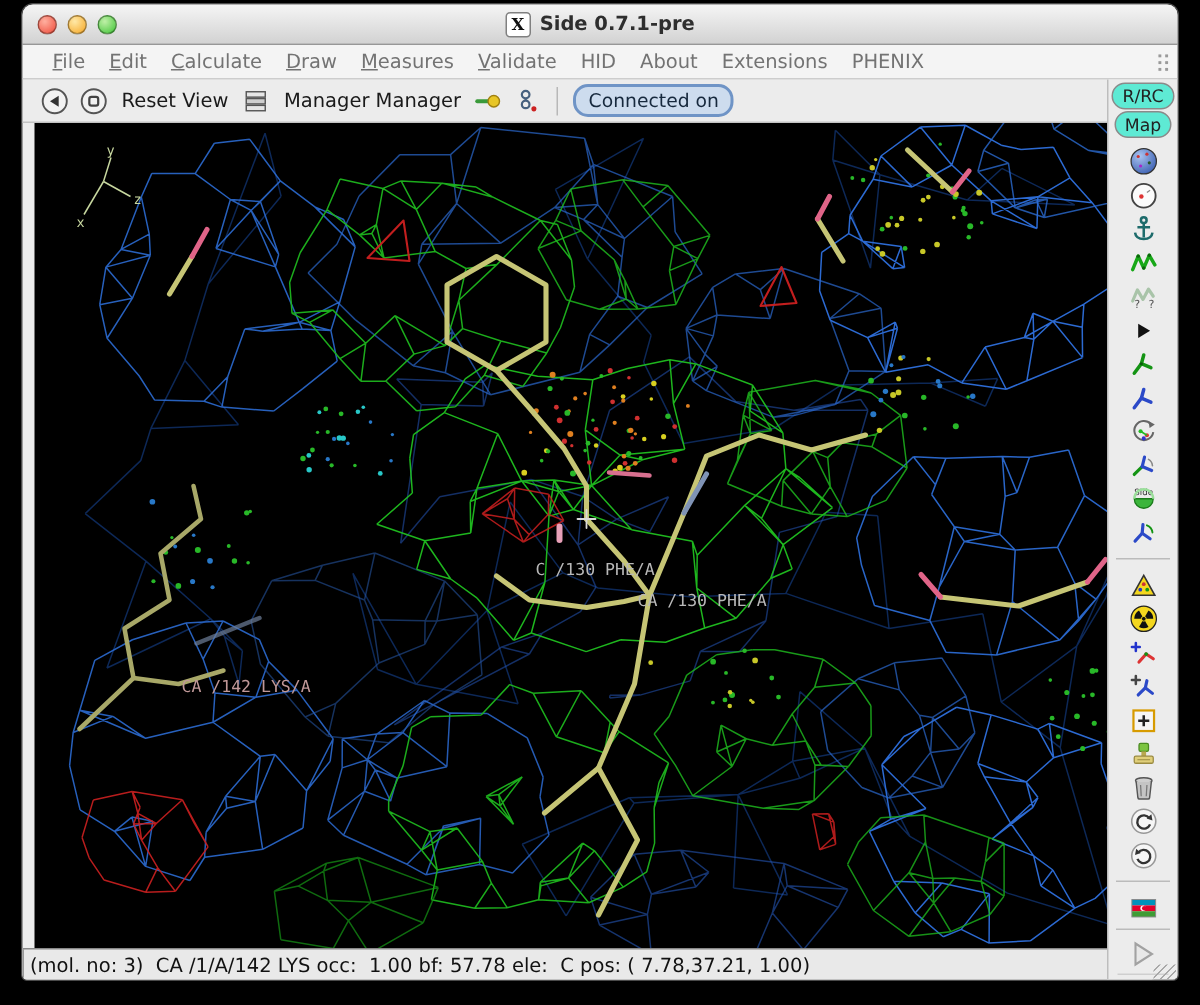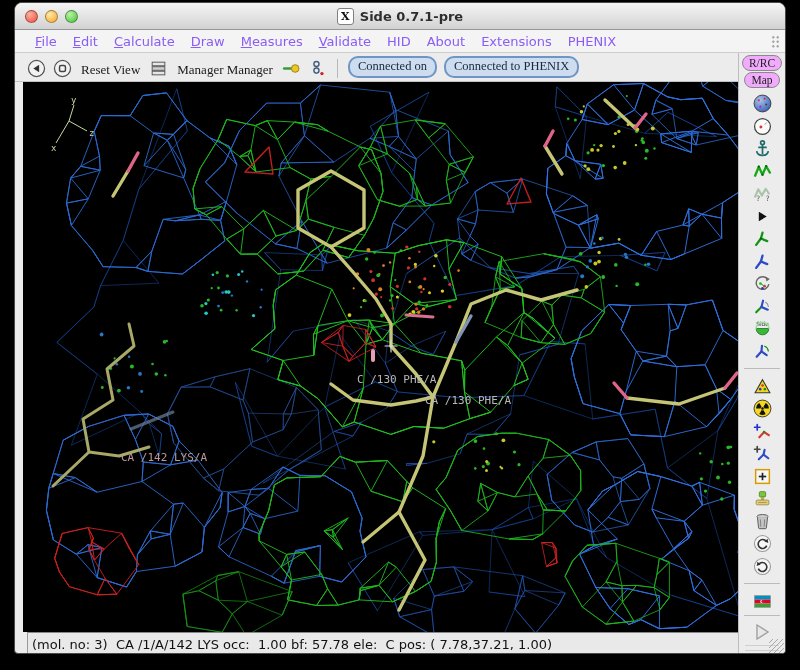--- a/index.html
+++ b/index.html
@@ -17,44 +17,44 @@
   .light.yellow{background:radial-gradient(circle at 35% 30%,#ffe9a8,#f5a623);}
   .light.green{background:radial-gradient(circle at 35% 30%,#c0f0a8,#3fc435);}
   .title-center{position:absolute;left:0;right:0;top:0;bottom:0;display:flex;align-items:center;
                 justify-content:center;gap:6px;font-size:13px;font-weight:bold;color:#2e2e2e;}
   .xicon{width:15px;height:15px;background:#fff;border:1px solid #808080;border-radius:3px;
          font-family:"DejaVu Serif","Liberation Serif",serif;font-size:11px;font-weight:bold;
          display:inline-flex;align-items:center;justify-content:center;color:#101010;}
   
   .menubar{height:22px;flex:0 0 22px;background:#f4f4f4;border-bottom:1px solid #cdcdcd;
            display:flex;align-items:center;padding-left:12px;font-size:13px;position:relative;}
-  .menu-item{padding:2px 8px;color:#8b5cf6;}
+  .menu-item{padding:2px 8px;color:#737373;}
   .menu-grip{position:absolute;right:5px;top:5px;width:9px;height:13px;
              background-image:radial-gradient(#9a9a9a 1px,transparent 1.3px);background-size:4.5px 4.5px;}
   
   .body-row{flex:1;display:flex;min-height:0;}
   .left-col{width:723px;flex:0 0 723px;display:flex;flex-direction:column;}
   .toolbar{height:28px;flex:0 0 28px;display:flex;align-items:center;gap:7px;font-size:13px;
            padding-left:12px;border-bottom:1px solid #c2c2c2;background:#ececec;color:#1a1a1a;}
   .tb-icon{width:19px;height:19px;display:inline-flex;}
   .tb-icon svg{width:100%;height:100%;}
   .tb-label{margin:0 2px;}
   .tb-sep{width:1px;height:19px;background:#b8b8b8;margin:0 3px;}
   .toggle-btn{border:2px solid #6f94c6;background:#cddcee;color:#17293d;border-radius:10px;
               padding:1px 8px 2px 8px;font-size:12.5px;white-space:nowrap;}
   .canvas-wrap{width:715px;height:550px;flex:0 0 550px;margin-left:8px;background:#000;position:relative;}
   #gl{display:block;}
-  .statusbar{height:24px;flex:0 0 24px;margin-left:12px;width:754px;box-sizing:border-box;
+  .statusbar{height:24px;flex:0 0 24px;margin-left:0;width:754px;box-sizing:border-box;
              border:1px solid #9a9a9a;border-top:1px solid #888;background:#e9e9e9;
              display:flex;align-items:center;padding-left:4px;font-size:13px;color:#111;white-space:pre;}
   
   .right-col{flex:1;display:flex;flex-direction:column;align-items:center;background:#ececec;
              border-left:1px solid #bdbdbd;position:relative;padding-top:1px;box-sizing:border-box;}
-  .pill{border:1.5px solid #8a8a8a;border-radius:10px;background:#f0abfc;font-size:11.5px;
-        color:#222;padding:1px 6px;margin-top:1px;white-space:nowrap;font-family:Liberation Serif, serif;}
+  .pill{border:1.5px solid #8a8a8a;border-radius:10px;background:#5eead4;font-size:11.5px;
+        color:#222;padding:1px 6px;margin-top:1px;white-space:nowrap;}
   .rt-icons{display:flex;flex-direction:column;align-items:center;gap:3.5px;margin-top:6px;}
   .rt-icon{width:19px;height:19px;}
   .rt-icon svg{width:100%;height:100%;}
   .rt-sep{width:36px;height:1px;background:#bbb;margin:4px 0;}
   .run-area{margin-top:auto;width:100%;display:flex;flex-direction:column;align-items:center;
             padding-bottom:4px;position:relative;}
   .run-sep{width:36px;height:1px;background:#bbb;margin:4px 0 5px 0;}
   .run-btn{width:24px;height:22px;opacity:.9;}
   .run-btn svg{width:100%;height:100%;}
   .run-lines{width:34px;height:4px;border-top:1px solid #cfcfcf;border-bottom:1px solid #cfcfcf;margin-top:2px;}
@@ -90,21 +90,21 @@
         <span class="menu-item">About</span>
         <span class="menu-item">Extensions</span>
         <span class="menu-item">PHENIX</span>
       </span>
     <span class="menu-grip"></span>
   </div>
 
   <div class="body-row">
     <div class="left-col">
       <div class="toolbar">
-        <span style="display:flex;align-items:flex-end;gap:7px;font-family:Liberation Serif, serif;">
+        <span style="display:flex;align-items:center;gap:7px;">
             <span class="tb-icon">
               <svg viewBox="0 0 18 18">
                 <circle cx="9" cy="9" r="7.6" fill="#f2f2f2" stroke="#555" stroke-width="1.2"></circle>
                 <polygon points="6,9 11.5,5.5 11.5,12.5" fill="#333"></polygon>
               </svg>
             </span>
             <span class="tb-icon">
               <svg viewBox="0 0 18 18">
                 <circle cx="9" cy="9" r="7.6" fill="#f2f2f2" stroke="#555" stroke-width="1.2"></circle>
                 <rect x="6.2" y="6.2" width="5.6" height="5.6" rx="1.4" fill="none" stroke="#444" stroke-width="1.4"></rect>
@@ -128,21 +128,20 @@
             <span class="tb-icon">
               <svg viewBox="0 0 18 18" fill="none">
                 <circle cx="8" cy="4.8" r="2.4" stroke="#47617f" stroke-width="1.4"></circle>
                 <circle cx="8" cy="11" r="2.4" stroke="#47617f" stroke-width="1.4"></circle>
                 <line x1="8" y1="7.2" x2="8" y2="8.6" stroke="#47617f" stroke-width="1.4"></line>
                 <circle cx="13.2" cy="13.8" r="1.6" fill="#cc2222"></circle>
               </svg>
             </span>
             <span class="tb-sep"></span>
             <span class="toggle-btn">Connected on</span>
-            <span class="toggle-btn">Connected to PHENIX</span>
           </span>
       </div>
       <div class="canvas-wrap">
         <svg id="gl" width="715" height="550" viewBox="22 78 715 550" xmlns="http://www.w3.org/2000/svg">
             <path d="M554.2 102.7L555.9 82.8M554.2 102.7L585.6 112.5M369.3 122.2L390.7 168.7M369.3 122.2L428.0 88.2M584.1 339.9L549.7 337.5M584.1 339.9L591.7 415.0M390.7 168.7L369.3 122.2M390.7 168.7L433.1 219.4M234.3 378.2L250.7 442.3M234.3 378.2L276.5 452.2M186.4 126.8L175.7 84.8M186.4 126.8L137.8 185.3M549.7 337.5L584.1 339.9M549.7 337.5L522.9 391.6M605.6 553.6L593.3 540.5M605.6 553.6L575.5 494.7M276.5 452.2L250.7 442.3M276.5 452.2L323.7 403.0M250.7 442.3L276.5 452.2M250.7 442.3L234.3 378.2M418.5 527.8L421.7 531.4M418.5 527.8L491.1 525.7M428.0 88.2L369.3 122.2M428.0 88.2L390.7 168.7M664.1 248.4L655.9 266.8M664.1 248.4L619.5 251.4M705.8 494.4L666.5 464.0M705.8 494.4L716.8 426.7M344.4 465.1L323.7 403.0M344.4 465.1L276.5 452.2M158.0 279.2L122.2 236.4M158.0 279.2L99.6 281.6M555.9 82.8L554.2 102.7M555.9 82.8L585.6 112.5M55.8 338.4L92.8 303.1M55.8 338.4L96.3 370.1M654.2 405.2L666.5 464.0M654.2 405.2L591.7 415.0M527.4 503.5L532.2 514.8M527.4 503.5L491.1 525.7M459.1 393.8L397.7 388.0M459.1 393.8L522.9 391.6M99.6 281.6L92.8 303.1M99.6 281.6L122.2 236.4M421.7 531.4L418.5 527.8M421.7 531.4L491.1 525.7M339.1 330.7L374.3 377.9M339.1 330.7L323.7 403.0M397.7 388.0L374.3 377.9M397.7 388.0L459.1 393.8M593.3 540.5L605.6 553.6M593.3 540.5L575.5 494.7M515.2 281.5L559.7 252.7M515.2 281.5L454.5 291.6M532.3 457.1L527.4 503.5M532.3 457.1L575.5 494.7M376.4 606.6L347.1 558.8M376.4 606.6L421.7 531.4M666.5 464.0L705.8 494.4M666.5 464.0L654.2 405.2M524.0 592.6L488.0 588.0M524.0 592.6L491.1 525.7M585.6 112.5L554.2 102.7M585.6 112.5L555.9 82.8M96.3 370.1L55.8 338.4M96.3 370.1L139.5 408.5M655.9 266.8L664.1 248.4M655.9 266.8L619.5 251.4M428.1 237.4L433.1 219.4M428.1 237.4L454.5 291.6M374.3 377.9L397.7 388.0M374.3 377.9L323.7 403.0M454.5 291.6L428.1 237.4M454.5 291.6L515.2 281.5M579.3 174.7L585.6 112.5M579.3 174.7L554.2 102.7M716.8 426.7L736.2 394.4M716.8 426.7L666.5 464.0M575.5 494.7L532.2 514.8M575.5 494.7L527.4 503.5M92.8 303.1L99.6 281.6M92.8 303.1L55.8 338.4M158.3 452.2L160.6 429.7M158.3 452.2L148.6 420.2M591.7 415.0L654.2 405.2M591.7 415.0L522.9 391.6M740.6 612.8L670.6 591.4M740.6 612.8L705.8 494.4M736.2 394.4L745.4 362.5M736.2 394.4L716.8 426.7M670.6 591.4L740.6 612.8M670.6 591.4L605.6 553.6M619.5 251.4L655.9 266.8M619.5 251.4L664.1 248.4M488.0 588.0L524.0 592.6M488.0 588.0L491.1 525.7M323.7 403.0L374.3 377.9M323.7 403.0L344.4 465.1M148.6 420.2L139.5 408.5M148.6 420.2L160.6 429.7M433.1 219.4L428.1 237.4M433.1 219.4L390.7 168.7M666.9 108.3L643.8 129.3M666.9 108.3L715.5 132.6M643.8 129.3L666.9 108.3M643.8 129.3L585.6 112.5M347.1 558.8L376.4 606.6M347.1 558.8L418.5 527.8M70.3 441.3L96.3 370.1M70.3 441.3L139.5 408.5M122.2 236.4L99.6 281.6M122.2 236.4L137.8 185.3M745.4 362.5L736.2 394.4M745.4 362.5L716.8 426.7M175.7 84.8L186.4 126.8M175.7 84.8L137.8 185.3M160.6 429.7L148.6 420.2M160.6 429.7L158.3 452.2M491.1 525.7L532.2 514.8M491.1 525.7L527.4 503.5M532.2 514.8L527.4 503.5M532.2 514.8L491.1 525.7M137.8 185.3L122.2 236.4M137.8 185.3L186.4 126.8M139.5 408.5L148.6 420.2M139.5 408.5L160.6 429.7M522.9 391.6L549.7 337.5M522.9 391.6L459.1 393.8M559.7 252.7L515.2 281.5M559.7 252.7L619.5 251.4M715.5 132.6L666.9 108.3M715.5 132.6L643.8 129.3" fill="none" stroke="#1a4fae" stroke-opacity="0.5" stroke-width="1"></path>
             <path d="M425.7 459.4L405.6 459.5M425.7 459.4L405.5 461.4M492.0 430.5L466.0 430.1M492.0 430.5L509.6 409.8M410.1 342.1L432.2 350.5M410.1 342.1L387.5 327.0M320.8 250.9L327.2 244.5M320.8 250.9L321.4 266.6M261.9 479.2L333.2 427.4M261.9 479.2L351.9 432.0M572.7 262.3L577.6 269.5M572.7 262.3L528.3 269.5M387.5 327.0L410.1 342.1M387.5 327.0L384.4 359.3M405.5 461.4L405.6 459.5M405.5 461.4L425.7 459.4M351.9 432.0L360.5 418.1M351.9 432.0L333.2 427.4M577.6 269.5L572.7 262.3M577.6 269.5L528.3 269.5M386.0 403.8L396.3 387.4M386.0 403.8L360.5 418.1M432.2 350.5L410.1 342.1M432.2 350.5L444.7 327.2M353.1 315.6L387.5 327.0M353.1 315.6L384.4 359.3M384.4 359.3L396.3 387.4M384.4 359.3L410.1 342.1M266.1 358.2L292.2 327.1M266.1 358.2L279.8 265.7M263.5 248.6L279.8 265.7M263.5 248.6L320.8 250.9M321.4 266.6L320.8 250.9M321.4 266.6L327.2 244.5M279.8 265.7L263.5 248.6M279.8 265.7L321.4 266.6M518.6 350.9L557.0 340.3M518.6 350.9L509.6 409.8M396.3 387.4L386.0 403.8M396.3 387.4L384.4 359.3M528.3 269.5L489.4 263.6M528.3 269.5L572.7 262.3M405.6 459.5L405.5 461.4M405.6 459.5L425.7 459.4M333.2 427.4L351.9 432.0M333.2 427.4L360.5 418.1M489.4 263.6L528.3 269.5M489.4 263.6L458.6 233.9M459.1 449.9L466.0 430.1M459.1 449.9L425.7 459.4M458.6 233.9L489.4 263.6M458.6 233.9L405.4 269.6M509.6 409.8L492.0 430.5M509.6 409.8L466.0 430.1M466.0 430.1L459.1 449.9M466.0 430.1L492.0 430.5M444.7 327.2L432.2 350.5M444.7 327.2L410.1 342.1M360.5 418.1L351.9 432.0M360.5 418.1L333.2 427.4M292.2 327.1L266.1 358.2M292.2 327.1L353.1 315.6M327.2 244.5L320.8 250.9M327.2 244.5L321.4 266.6M557.0 340.3L518.6 350.9M557.0 340.3L577.6 269.5M405.4 269.6L387.5 327.0M405.4 269.6L458.6 233.9" fill="none" stroke="#2456b8" stroke-opacity="0.55" stroke-width="1"></path>
             <path d="M225.5 197.3L219.6 216.4M219.6 216.4L223.8 236.8M223.8 236.8L200.9 255.1M200.9 255.1L181.5 270.0M181.5 270.0L146.9 267.4M146.9 267.4L135.0 263.5M135.0 263.5L102.1 262.7M102.1 262.7L91.7 246.5M91.7 246.5L70.4 221.5M70.4 221.5L65.5 199.1M65.5 199.1L69.6 174.1M69.6 174.1L79.7 162.3M79.7 162.3L93.2 127.3M93.2 127.3L100.2 111.6M100.2 111.6L129.1 111.7M129.1 111.7L141.9 91.5M141.9 91.5L165.5 88.9M165.5 88.9L185.9 116.6M185.9 116.6L208.9 133.9M208.9 133.9L228.1 142.3M228.1 142.3L235.8 160.6M235.8 160.6L225.5 197.3M225.5 197.3L219.6 216.4M225.5 197.3L198.5 210.9M219.6 216.4L200.4 215.3M219.6 216.4L225.5 197.3M223.8 236.8L219.6 216.4M223.8 236.8L200.9 255.1M200.9 255.1L181.5 270.0M200.9 255.1L223.8 236.8M181.5 270.0L200.9 255.1M181.5 270.0L146.9 267.4M146.9 267.4L135.0 263.5M146.9 267.4L150.8 247.2M135.0 263.5L146.9 267.4M135.0 263.5L150.8 247.2M102.1 262.7L91.7 246.5M102.1 262.7L135.0 263.5M91.7 246.5L102.1 262.7M91.7 246.5L70.4 221.5M70.4 221.5L65.5 199.1M70.4 221.5L87.3 194.8M65.5 199.1L87.3 194.8M65.5 199.1L70.4 221.5M69.6 174.1L79.7 162.3M69.6 174.1L65.5 199.1M79.7 162.3L69.6 174.1M79.7 162.3L99.2 166.2M93.2 127.3L100.2 111.6M93.2 127.3L98.5 152.1M100.2 111.6L93.2 127.3M100.2 111.6L129.1 111.7M129.1 111.7L141.9 91.5M129.1 111.7L100.2 111.6M141.9 91.5L165.5 88.9M141.9 91.5L129.1 111.7M165.5 88.9L141.9 91.5M165.5 88.9L185.9 116.6M185.9 116.6L172.6 130.4M185.9 116.6L166.4 136.3M208.9 133.9L228.1 142.3M208.9 133.9L185.9 116.6M228.1 142.3L235.8 160.6M228.1 142.3L208.9 133.9M235.8 160.6L228.1 142.3M235.8 160.6L208.9 133.9M150.8 247.2L146.9 267.4M150.8 247.2L135.0 263.5M150.8 247.2L162.2 215.3M184.8 165.6L182.6 173.9M184.8 165.6L166.4 136.3M184.8 165.6L172.6 130.4M162.2 215.3L174.2 216.8M162.2 215.3L150.8 247.2M162.2 215.3L198.5 210.9M166.4 136.3L172.6 130.4M166.4 136.3L152.6 129.0M166.4 136.3L185.9 116.6M143.0 161.7L152.6 129.0M143.0 161.7L166.4 136.3M143.0 161.7L182.6 173.9M87.3 194.8L65.5 199.1M87.3 194.8L69.6 174.1M87.3 194.8L99.2 166.2M98.5 152.1L99.2 166.2M98.5 152.1L79.7 162.3M98.5 152.1L93.2 127.3M200.4 215.3L198.5 210.9M200.4 215.3L219.6 216.4M200.4 215.3L174.2 216.8M182.6 173.9L184.8 165.6M182.6 173.9L198.5 210.9M182.6 173.9L166.4 136.3M198.5 210.9L200.4 215.3M198.5 210.9L219.6 216.4M198.5 210.9L174.2 216.8M174.2 216.8L162.2 215.3M174.2 216.8L198.5 210.9M174.2 216.8L200.4 215.3M152.6 129.0L166.4 136.3M152.6 129.0L172.6 130.4M152.6 129.0L129.1 111.7M99.2 166.2L98.5 152.1M99.2 166.2L79.7 162.3M99.2 166.2L69.6 174.1M172.6 130.4L166.4 136.3M172.6 130.4L185.9 116.6M172.6 130.4L152.6 129.0" fill="none" stroke="#2b6ad0" stroke-opacity="0.9" stroke-width="1"></path>
             <path d="M467.1 178.6L430.6 201.0M430.6 201.0L405.5 225.9M405.5 225.9L385.6 244.1M385.6 244.1L326.1 259.2M326.1 259.2L295.9 244.5M295.9 244.5L274.4 239.8M274.4 239.8L235.8 209.1M235.8 209.1L204.4 178.0M204.4 178.0L223.6 158.8M223.6 158.8L238.4 126.7M238.4 126.7L265.6 99.1M265.6 99.1L299.4 99.1M299.4 99.1L319.5 81.0M319.5 81.0L388.7 88.2M388.7 88.2L394.6 105.6M394.6 105.6L447.4 127.0M447.4 127.0L449.1 150.6M449.1 150.6L467.1 178.6M467.1 178.6L449.1 150.6M467.1 178.6L430.6 201.0M430.6 201.0L410.8 193.5M430.6 201.0L405.5 225.9M405.5 225.9L392.1 218.9M405.5 225.9L385.6 244.1M385.6 244.1L392.1 218.9M385.6 244.1L405.5 225.9M326.1 259.2L295.9 244.5M326.1 259.2L300.7 216.9M295.9 244.5L274.4 239.8M295.9 244.5L300.7 216.9M274.4 239.8L295.9 244.5M274.4 239.8L300.7 216.9M235.8 209.1L204.4 178.0M235.8 209.1L274.4 239.8M204.4 178.0L223.6 158.8M204.4 178.0L235.8 209.1M223.6 158.8L204.4 178.0M223.6 158.8L238.4 126.7M238.4 126.7L223.6 158.8M238.4 126.7L265.6 99.1M265.6 99.1L299.4 99.1M265.6 99.1L238.4 126.7M299.4 99.1L319.5 81.0M299.4 99.1L303.4 131.7M319.5 81.0L299.4 99.1M319.5 81.0L303.4 131.7M388.7 88.2L394.6 105.6M388.7 88.2L397.5 132.4M394.6 105.6L388.7 88.2M394.6 105.6L397.5 132.4M447.4 127.0L449.1 150.6M447.4 127.0L415.3 155.0M449.1 150.6L447.4 127.0M449.1 150.6L467.1 178.6M410.8 193.5L430.6 201.0M410.8 193.5L413.7 167.5M410.8 193.5L392.1 218.9M368.8 134.3L388.1 142.4M368.8 134.3L397.5 132.4M368.8 134.3L394.6 105.6M277.9 172.1L280.2 158.9M277.9 172.1L303.4 131.7M277.9 172.1L300.7 216.9M397.5 132.4L388.1 142.4M397.5 132.4L394.6 105.6M397.5 132.4L415.3 155.0M303.4 131.7L299.4 99.1M303.4 131.7L280.2 158.9M303.4 131.7L332.8 158.1M300.7 216.9L295.9 244.5M300.7 216.9L274.4 239.8M300.7 216.9L326.1 259.2M392.1 218.9L405.5 225.9M392.1 218.9L385.6 244.1M392.1 218.9L410.8 193.5M280.2 158.9L277.9 172.1M280.2 158.9L303.4 131.7M280.2 158.9L332.8 158.1M415.3 155.0L413.7 167.5M415.3 155.0L397.5 132.4M415.3 155.0L388.1 142.4M332.8 158.1L303.4 131.7M332.8 158.1L368.8 134.3M332.8 158.1L280.2 158.9M413.7 167.5L415.3 155.0M413.7 167.5L410.8 193.5M413.7 167.5L388.1 142.4M388.1 142.4L397.5 132.4M388.1 142.4L368.8 134.3M388.1 142.4L415.3 155.0" fill="none" stroke="#2b6ad0" stroke-opacity="0.7" stroke-width="1"></path>
             <path d="M747.0 182.2L721.6 198.7M721.6 198.7L720.5 214.1M720.5 214.1L720.7 234.4M720.7 234.4L683.6 249.8M683.6 249.8L669.8 255.5M669.8 255.5L640.2 251.3M640.2 251.3L617.8 239.2M617.8 239.2L589.4 244.2M589.4 244.2L577.4 221.1M577.4 221.1L552.5 209.5M552.5 209.5L545.4 189.8M545.4 189.8L546.8 164.2M546.8 164.2L564.8 151.7M564.8 151.7L565.7 139.5M565.7 139.5L581.1 115.5M581.1 115.5L586.3 100.0M586.3 100.0L612.6 80.7M612.6 80.7L642.5 79.5M642.5 79.5L666.5 92.8M666.5 92.8L679.8 95.7M679.8 95.7L701.3 94.2M701.3 94.2L712.3 114.6M712.3 114.6L727.1 131.1M727.1 131.1L751.1 163.2M751.1 163.2L747.0 182.2M747.0 182.2L751.1 163.2M747.0 182.2L721.6 198.7M721.6 198.7L720.5 214.1M721.6 198.7L700.9 210.2M720.5 214.1L721.6 198.7M720.5 214.1L700.9 210.2M720.7 234.4L720.5 214.1M720.7 234.4L700.9 210.2M683.6 249.8L669.8 255.5M683.6 249.8L688.2 222.2M669.8 255.5L683.6 249.8M669.8 255.5L640.2 251.3M640.2 251.3L617.8 239.2M640.2 251.3L655.7 227.4M617.8 239.2L640.2 251.3M617.8 239.2L589.4 244.2M589.4 244.2L577.4 221.1M589.4 244.2L617.8 239.2M577.4 221.1L597.3 214.8M577.4 221.1L595.8 210.7M552.5 209.5L545.4 189.8M552.5 209.5L577.4 221.1M545.4 189.8L552.5 209.5M545.4 189.8L546.8 164.2M546.8 164.2L564.8 151.7M546.8 164.2L545.4 189.8M564.8 151.7L574.1 156.8M564.8 151.7L565.7 139.5M565.7 139.5L564.8 151.7M565.7 139.5L574.1 156.8M581.1 115.5L586.3 100.0M581.1 115.5L607.1 120.6M586.3 100.0L581.1 115.5M586.3 100.0L607.1 120.6M612.6 80.7L642.5 79.5M612.6 80.7L586.3 100.0M642.5 79.5L666.5 92.8M642.5 79.5L633.5 106.0M666.5 92.8L679.8 95.7M666.5 92.8L642.5 79.5M679.8 95.7L666.5 92.8M679.8 95.7L701.3 94.2M701.3 94.2L679.8 95.7M701.3 94.2L712.3 114.6M712.3 114.6L727.1 131.1M712.3 114.6L701.3 94.2M727.1 131.1L712.3 114.6M727.1 131.1L690.9 127.2M751.1 163.2L747.0 182.2M751.1 163.2L727.1 131.1M607.1 120.6L581.1 115.5M607.1 120.6L586.3 100.0M607.1 120.6L633.5 106.0M599.8 160.3L602.1 174.4M599.8 160.3L594.2 175.1M599.8 160.3L574.1 156.8M688.2 222.2L681.9 221.0M688.2 222.2L687.7 204.8M688.2 222.2L700.9 210.2M633.5 106.0L642.5 79.5M633.5 106.0L607.1 120.6M633.5 106.0L612.6 80.7M660.6 138.6L659.8 129.9M660.6 138.6L690.3 148.4M660.6 138.6L690.9 127.2M659.8 129.9L660.6 138.6M659.8 129.9L690.9 127.2M659.8 129.9L633.5 106.0M690.9 127.2L690.3 148.4M690.9 127.2L712.3 114.6M690.9 127.2L659.8 129.9M690.3 148.4L690.9 127.2M690.3 148.4L660.6 138.6M690.3 148.4L659.8 129.9M597.3 214.8L595.8 210.7M597.3 214.8L577.4 221.1M597.3 214.8L589.4 244.2M655.7 227.4L681.9 221.0M655.7 227.4L640.2 251.3M655.7 227.4L669.8 255.5M595.8 210.7L597.3 214.8M595.8 210.7L577.4 221.1M595.8 210.7L589.4 244.2M700.9 210.2L687.7 204.8M700.9 210.2L688.2 222.2M700.9 210.2L720.5 214.1M681.9 221.0L688.2 222.2M681.9 221.0L687.7 204.8M681.9 221.0L700.9 210.2M574.1 156.8L564.8 151.7M574.1 156.8L565.7 139.5M574.1 156.8L599.8 160.3M594.2 175.1L602.1 174.4M594.2 175.1L599.8 160.3M594.2 175.1L574.1 156.8M602.1 174.4L594.2 175.1M602.1 174.4L599.8 160.3M602.1 174.4L574.1 156.8M687.7 204.8L700.9 210.2M687.7 204.8L681.9 221.0M687.7 204.8L688.2 222.2" fill="none" stroke="#2e70dd" stroke-opacity="0.95" stroke-width="1"></path>
             <path d="M753.1 119.6L744.3 130.1M744.3 130.1L695.2 141.0M695.2 141.0L675.8 134.6M675.8 134.6L650.9 110.3M650.9 110.3L654.8 96.2M654.8 96.2L671.0 74.1M671.0 74.1L695.6 63.4M695.6 63.4L719.6 68.1M719.6 68.1L752.8 99.4M752.8 99.4L753.1 119.6M753.1 119.6L744.3 130.1M753.1 119.6L752.8 99.4M744.3 130.1L753.1 119.6M744.3 130.1L738.2 98.9M695.2 141.0L697.3 128.7M695.2 141.0L689.6 129.2M675.8 134.6L689.6 129.2M675.8 134.6L695.2 141.0M650.9 110.3L654.8 96.2M650.9 110.3L671.3 104.8M654.8 96.2L650.9 110.3M654.8 96.2L671.3 104.8M671.0 74.1L695.6 63.4M671.0 74.1L654.8 96.2M695.6 63.4L701.7 82.1M695.6 63.4L719.6 68.1M719.6 68.1L701.7 82.1M719.6 68.1L695.6 63.4M752.8 99.4L738.2 98.9M752.8 99.4L753.1 119.6M724.9 96.4L738.2 98.9M724.9 96.4L701.7 82.1M724.9 96.4L752.8 99.4M697.3 128.7L689.6 129.2M697.3 128.7L695.2 141.0M697.3 128.7L675.8 134.6M671.3 104.8L654.8 96.2M671.3 104.8L650.9 110.3M671.3 104.8L675.8 134.6M689.6 129.2L697.3 128.7M689.6 129.2L695.2 141.0M689.6 129.2L675.8 134.6M738.2 98.9L724.9 96.4M738.2 98.9L752.8 99.4M738.2 98.9L753.1 119.6M701.7 82.1L695.6 63.4M701.7 82.1L719.6 68.1M701.7 82.1L724.9 96.4" fill="none" stroke="#2b6ad0" stroke-opacity="0.8" stroke-width="1"></path>

